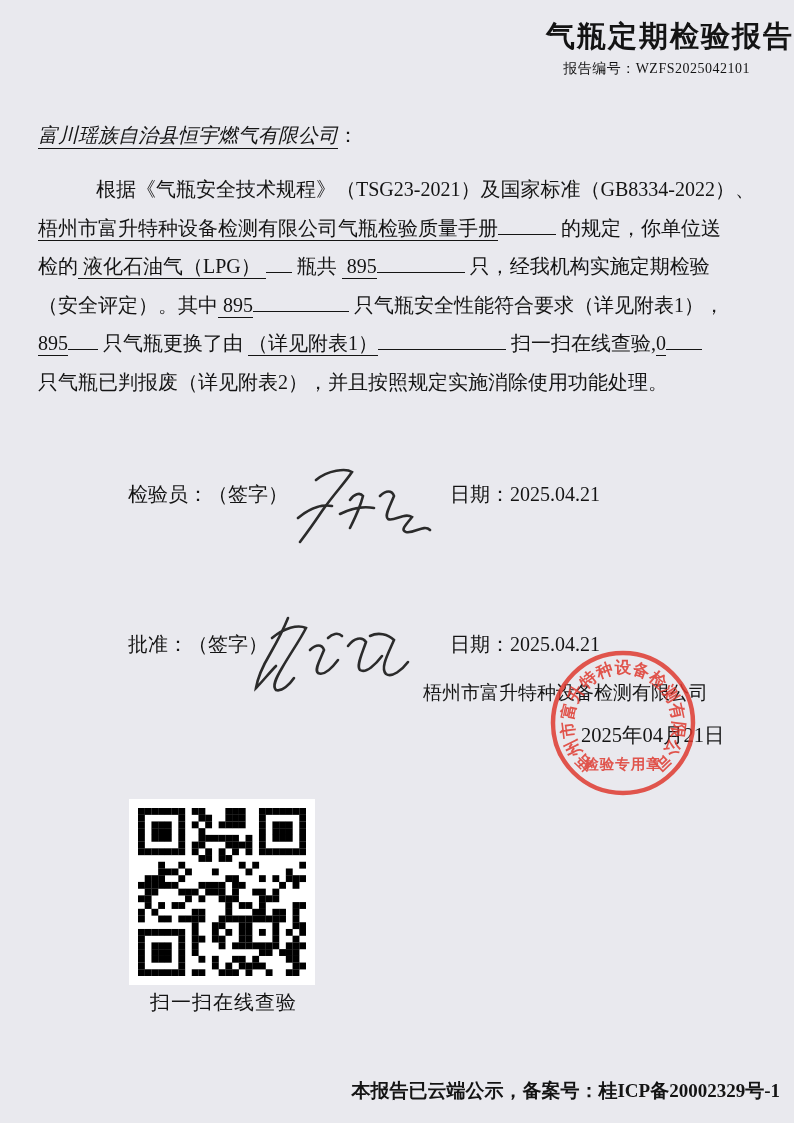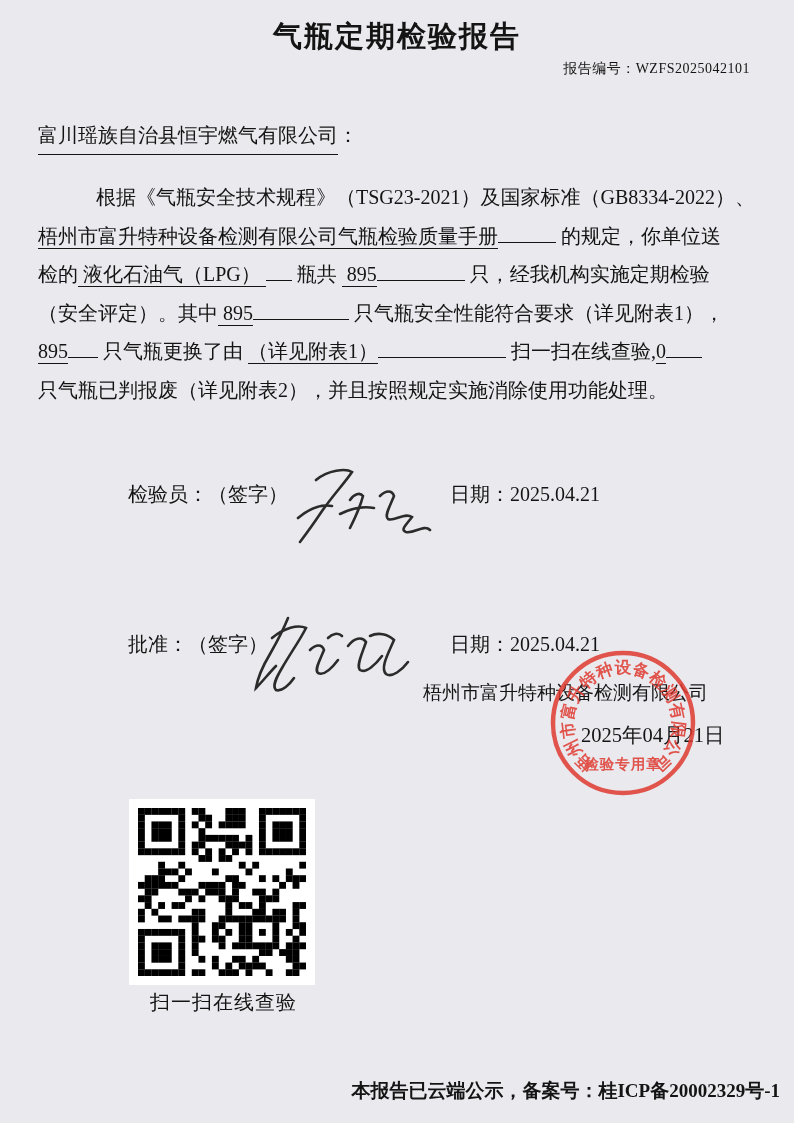--- a/index.html
+++ b/index.html
@@ -4,36 +4,36 @@
 <style>
   html,body{margin:0;padding:0;}
   body{
     width:794px;height:1123px;position:relative;overflow:hidden;
     background:#e9e9ee;
     font-family:"Liberation Serif","DejaVu Serif",serif;
     color:#141414;
   }
   .abs{position:absolute;}
   .title{
-    top:17px;left:0;width:794px;text-align:center;
+    top:17px;left:0;width:794px;text-align:right;
     font-size:29px;font-weight:bold;letter-spacing:2px;
   }
   .report-no{
     top:60px;right:44px;font-size:14px;letter-spacing:0.5px;
   }
   .addressee{
     top:122px;left:38px;font-size:20px;
   }
-  .addressee .uline{border-bottom:1.6px solid #141414;padding-bottom:8px;}
+  .addressee .uline{border-bottom:1.6px solid #141414;padding-bottom:2px;font-style:italic;}
   .body-par{top:170px;left:38px;width:740px;font-size:20px;}
   .bline{height:38.5px;line-height:38.5px;white-space:nowrap;}
   .bline span{white-space:pre;}
   .bline .u{border-bottom:1.5px solid #141414;padding-bottom:1px;}
   .bline .blank{display:inline-block;height:4px;vertical-align:baseline;border-bottom:1.5px solid #141414;}
-  .indent{padding-left:58px;margin-top:8px;}
+  .indent{padding-left:58px;}
   .sig-row{font-size:20px;}
   .row-inspector{top:481px;left:128px;}
   .row-approver{top:631px;left:128px;}
   .date-inspector{top:481px;left:450px;font-size:20px;}
   .date-approver{top:631px;left:450px;font-size:20px;}
   .org-name{top:680px;left:423px;font-size:19px;}
   .org-date{top:721px;left:533px;font-size:20.5px;margin-left:48px;}
   .qr-box{top:799px;left:129px;width:186px;height:186px;background:#ffffff;}
   .qr-svg{top:808px;left:138px;}
   .qr-caption{top:989px;left:150px;font-size:20px;letter-spacing:1px;}

